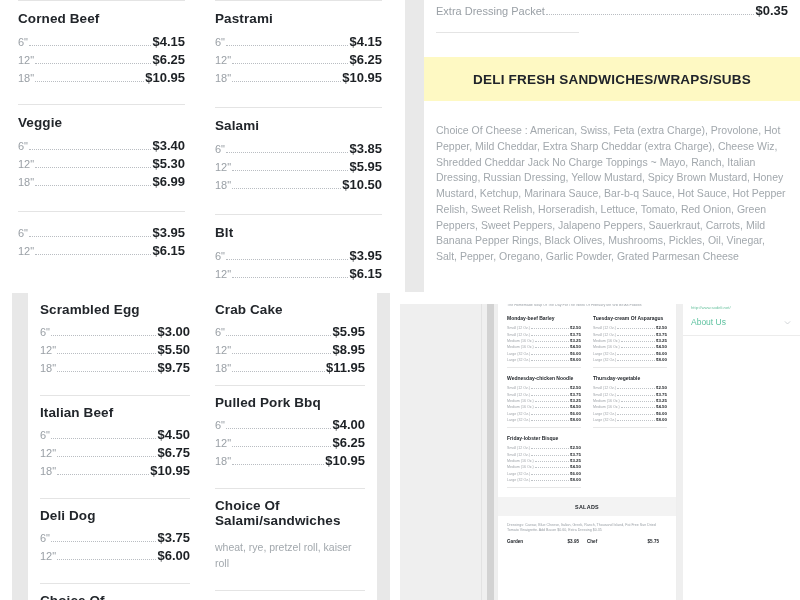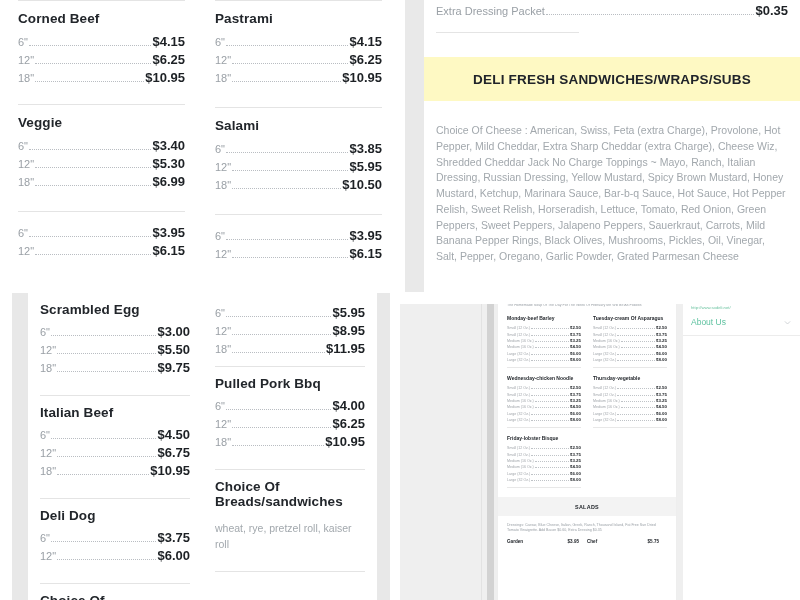--- a/index.html
+++ b/index.html
@@ -226,20 +226,21 @@
             <span class="amt">$5.95</span>
           </div>
           <div class="price-row">
             <span class="sz">18"</span>
             <span class="dots"></span>
             <span class="amt">$10.50</span>
           </div>
         </div>
 
         <div class="blk rule" style="margin-top:22px">
+          <div class="item-title">Blt</div>
           <div class="price-row">
             <span class="sz">6"</span>
             <span class="dots"></span>
             <span class="amt">$3.95</span>
           </div>
           <div class="price-row">
             <span class="sz">12"</span>
             <span class="dots"></span>
             <span class="amt">$6.15</span>
           </div>
@@ -333,20 +334,21 @@
             </div>
           </div>
 
           <div class="blk rule" style="margin-top:20px">
             <div class="item-title">Choice Of Breads/subs</div>
           </div>
         </div>
 
         <div class="col">
           <div class="blk">
+            <div class="item-title">Crab Cake</div>
             <div class="price-row">
               <span class="sz">6"</span>
               <span class="dots"></span>
               <span class="amt">$5.95</span>
             </div>
             <div class="price-row">
               <span class="sz">12"</span>
               <span class="dots"></span>
               <span class="amt">$8.95</span>
             </div>
@@ -370,21 +372,21 @@
               <span class="amt">$6.25</span>
             </div>
             <div class="price-row">
               <span class="sz">18"</span>
               <span class="dots"></span>
               <span class="amt">$10.95</span>
             </div>
           </div>
 
           <div class="blk rule" style="margin-top:20px">
-            <div class="item-title">Choice Of Breads/sandwiches</div>
+            <div class="item-title">Choice Of Salami/sandwiches</div>
             <div class="note-text" style="margin-top:12px">wheat, rye, pretzel roll, kaiser roll</div>
           </div>
 
           <div class="blk rule" style="margin-top:18px">
             
           </div>
         </div>
 
       </div>
     </div>

